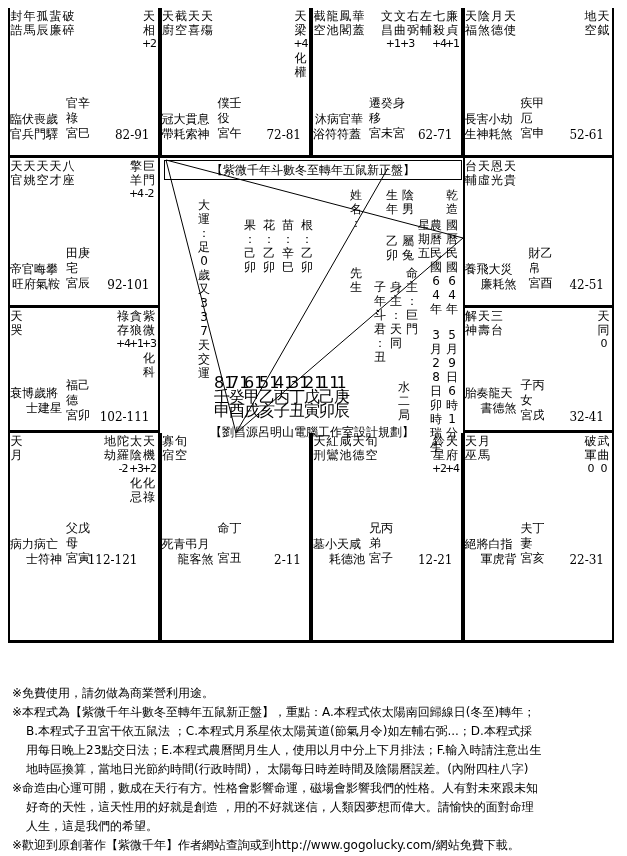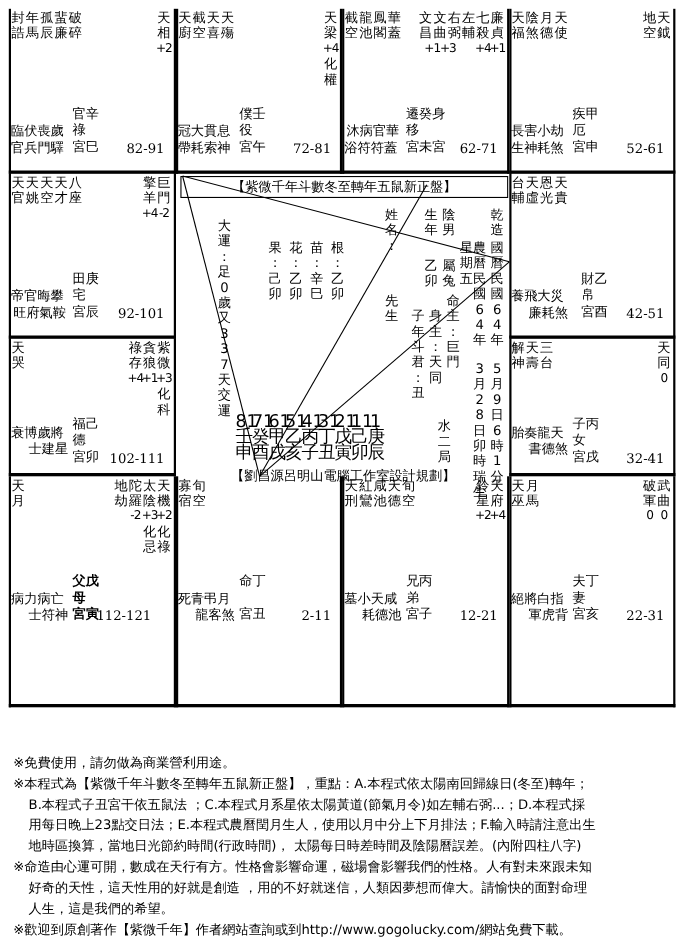--- a/index.html
+++ b/index.html
@@ -387,21 +387,21 @@
           <span>機</span>
           <span class="lum">+2</span>
           <span>化</span>
           <span>祿</span>
         </div>
       </div>
       <div class="palace" style="left: 0px; top: 104px;">
         <div style="text-align: left; width: 52px;">病力病亡</div>
         <div style="text-align: right; width: 52px;">士符神</div>
       </div>
-      <div class="palace" style="left: 56px; top: 88px; font-weight: bold;">
+      <div class="palace" style="left: 56px; top: 88px;">
         <div>父戊</div>
         <div>母</div>
         <div>宮寅</div>
       </div>
       <div class="range" style="right: 20px; top: 120px;">112-121</div>
     </div>
     <div class="cell" style="left: 151.5px; top: 425px; width: 151.5px; height: 210px;">
       <div class="stars-l">
         <div class="star">
           <span>寡</span>

